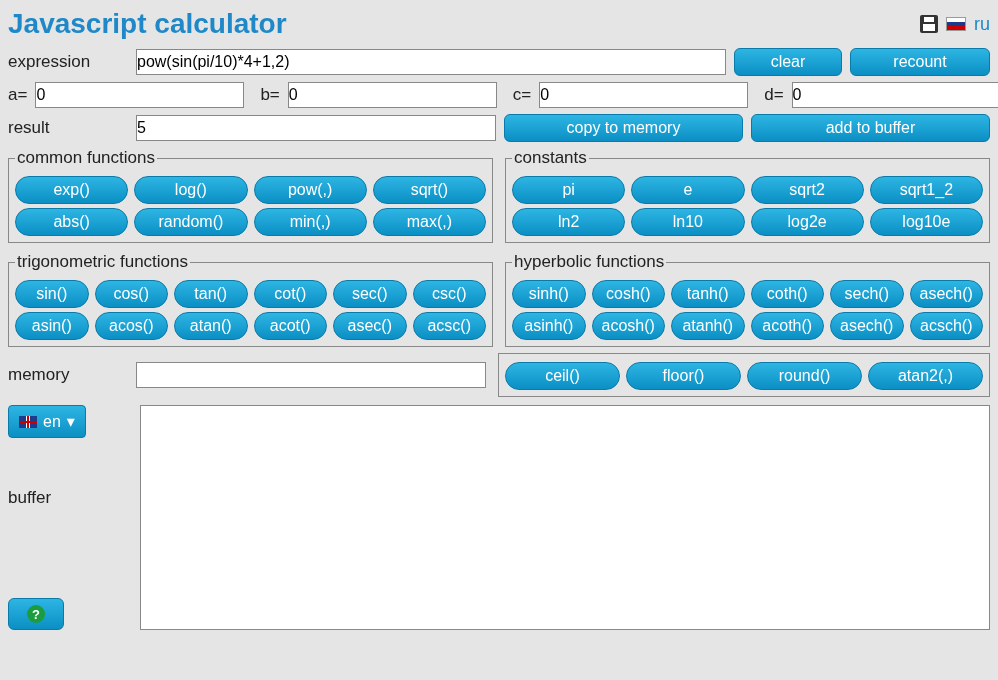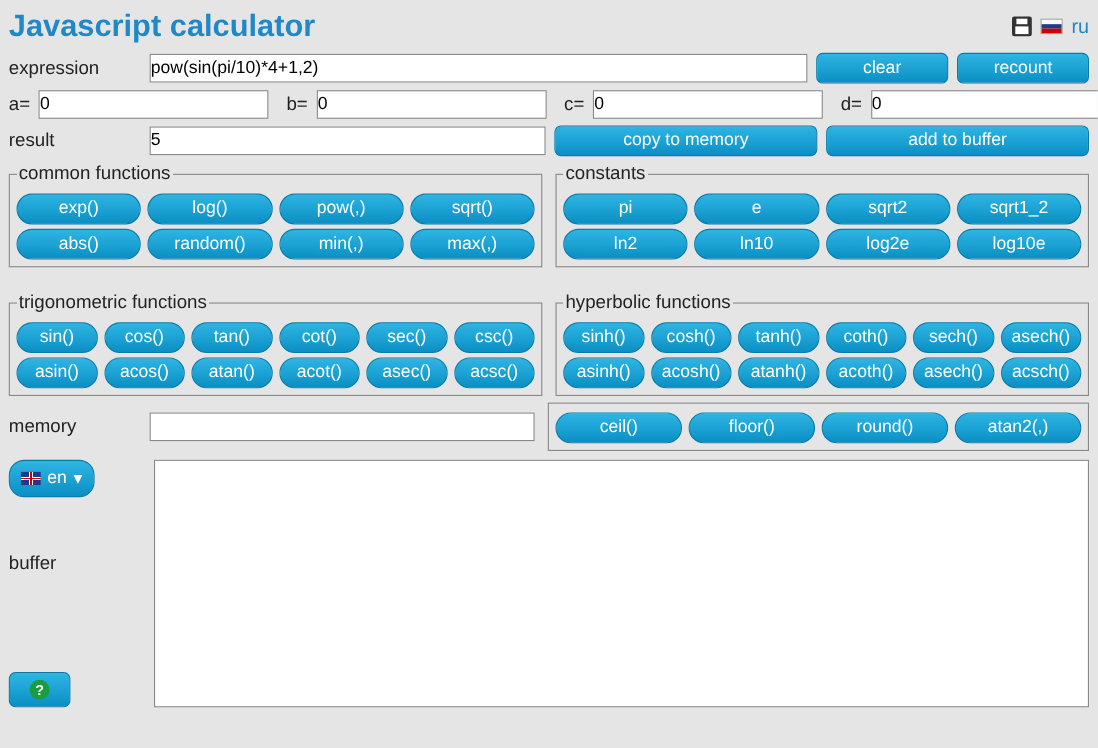--- a/index.html
+++ b/index.html
@@ -109,21 +109,21 @@
   .fn-row {
     display: flex;
     gap: 6px;
     margin-top: 4px;
   }
   .fn-row .btn { flex: 1; border-radius: 14px; }
   .lang-select {
     background: linear-gradient(to bottom, #2db5e3, #0b8fc4);
     color: #fff;
     border: 1px solid #0a7aa8;
-    border-radius: 14px;
+    border-radius: 4px;
     padding: 6px 10px;
     display: inline-flex;
     align-items: center;
     gap: 6px;
     cursor: pointer;
     font-size: 16px;
   }
   .flag-en {
     width: 18px;
     height: 12px;
@@ -194,43 +194,43 @@
       <span class="stripe" style="background:#1e3a8a"></span>
       <span class="stripe" style="background:#c00"></span>
     </span>
     <a href="#" class="ru-link">ru</a>
   </div>
 </div>
 
 <div class="row">
   <span class="label label-wide">expression</span>
   <input type="text" style="flex: 1 1 0%;" value="pow(sin(pi/10)*4+1,2)">
-  <button class="btn" style="width:120px">clear</button>
-  <button class="btn" style="width:120px">recount</button>
+  <button class="btn" style="width:108px">clear</button>
+  <button class="btn" style="width:140px">recount</button>
 </div>
 
 <div class="row">
   <span class="label">a=</span>
   <input type="text" style="flex: 1 1 0%;" value="0">
   <span class="label" style="margin-left:8px">b=</span>
   <input type="text" style="flex: 1 1 0%;" value="0">
   <span class="label" style="margin-left:8px">c=</span>
   <input type="text" style="flex: 1 1 0%;" value="0">
   <span class="label" style="margin-left:8px">d=</span>
   <input type="text" style="flex: 1 1 0%;" value="0">
 </div>
 
 <div class="row">
   <span class="label label-wide">result</span>
   <input type="text" style="width: 360px;" value="5">
   <button class="btn" style="flex:1">copy to memory</button>
   <button class="btn" style="flex:1">add to buffer</button>
 </div>
 
-<div class="half-cols" style="margin-bottom:22px">
+<div class="half-cols" style="margin-bottom:9px">
   <fieldset>
     <legend>common functions</legend>
     <div class="fn-row">
       <button class="btn">exp()</button>
       <button class="btn">log()</button>
       <button class="btn">pow(,)</button>
       <button class="btn">sqrt()</button>
     </div>
     <div class="fn-row">
       <button class="btn">abs()</button>

